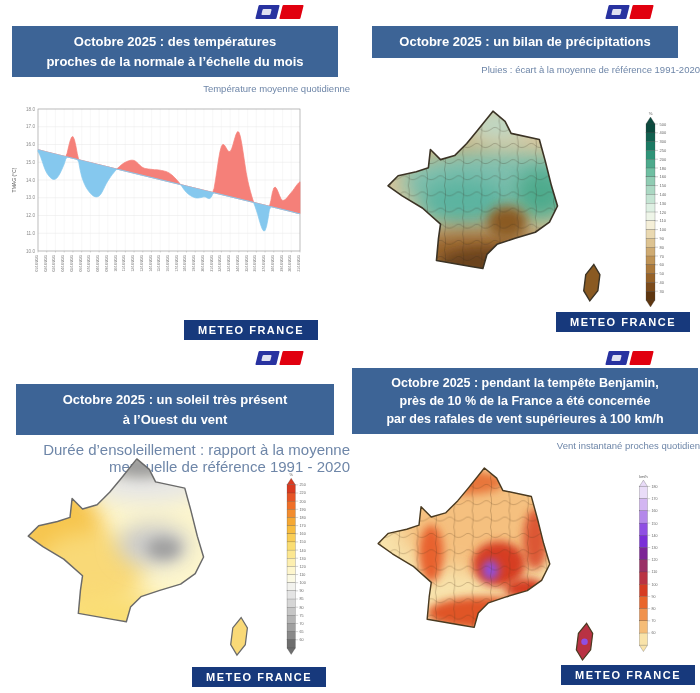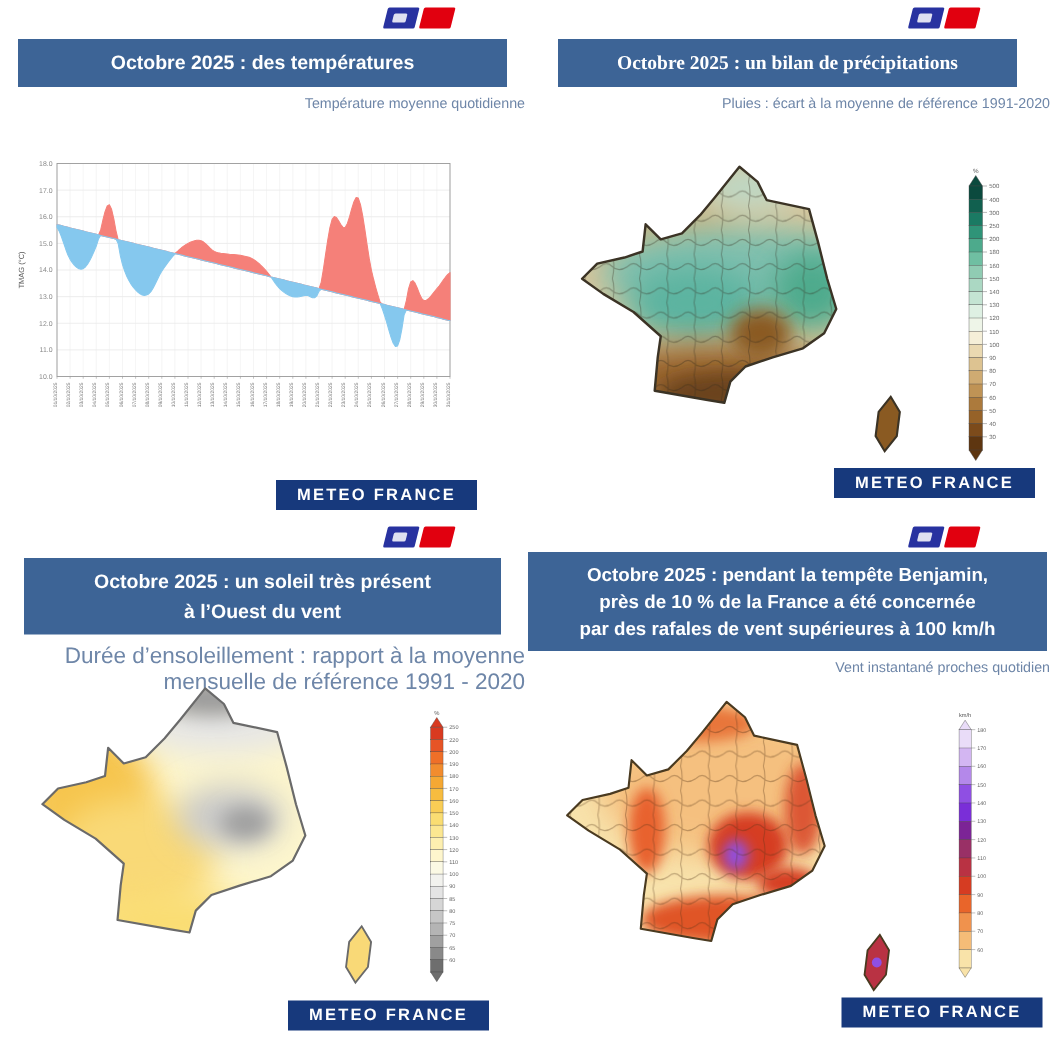--- a/index.html
+++ b/index.html
@@ -7,22 +7,22 @@
   .grid{display:grid;grid-template-columns:350px 350px;grid-template-rows:346px 347px;width:700px;height:682px;}
   .panel{position:relative;background:#fff;}
 
   .flag{position:absolute;top:5px;right:48px;display:flex;gap:3px;}
   .flag .fb,.flag .fr{width:21px;height:14px;transform:skewX(-14deg);border-radius:1px;}
   .fb{background:#2832a0;position:relative;}
   .fb:after{content:"";position:absolute;left:5px;top:4px;width:9px;height:6px;background:#fff;opacity:.85;border-radius:1px;}
   .fr{background:#e1000f;}
 
   .banner{background:#3d6496;color:#fff;font-weight:bold;font-size:13px;text-align:center;line-height:1.5;padding:6px 4px;margin:26px 12px 0;}
-  .p2 .banner{margin:26px 22px 0;font-family:Liberation Serif, serif;}
-  .p3 .banner{margin:26px 16px 0;}
+  .p2 .banner{margin:26px 22px 0;}
+  .p3 .banner{margin:38px 16px 0;}
   .p4 .banner{margin:22px 2px 0;font-size:12.5px;line-height:1.45;}
 
   .subtitle{text-align:right;color:#6e86a8;font-size:9.5px;margin-top:6px;}
   .p3 .subtitle{font-size:15px;}
 
   .badge{position:absolute;background:#17397c;color:#fff;font-weight:bold;font-size:11px;letter-spacing:1.5px;padding:4px 14px;white-space:nowrap;}
   .p1 .badge{right:32px;bottom:6px;}
   .p2 .badge{right:10px;bottom:14px;}
   .p3 .badge{right:24px;bottom:6px;}
   .p4 .badge{right:5px;bottom:8px;}
@@ -47,20 +47,21 @@
 
 <div class="grid">
 
   <div class="panel p1">
     <div class="flag">
         <span class="fb"></span>
         <span class="fr"></span>
       </div>
     <div class="banner">
       <div>Octobre 2025 : des températures</div>
+      <div>proches de la normale à l’échelle du mois</div>
     </div>
     <div class="subtitle">Température moyenne quotidienne</div>
     <div class="chart-wrap">
       <svg id="temp-chart" viewBox="0 0 302 198">
           <line x1="30" y1="10" x2="292" y2="10" stroke="#e4e4e4" stroke-width="0.45"></line>
           <text x="27" y="11.6" font-size="4.6" fill="#8a8a8a" text-anchor="end">18.0</text>
           <line x1="30" y1="27.75" x2="292" y2="27.75" stroke="#e4e4e4" stroke-width="0.45"></line>
           <text x="27" y="29.35" font-size="4.6" fill="#8a8a8a" text-anchor="end">17.0</text>
           <line x1="30" y1="45.5" x2="292" y2="45.5" stroke="#e4e4e4" stroke-width="0.45"></line>
           <text x="27" y="47.1" font-size="4.6" fill="#8a8a8a" text-anchor="end">16.0</text>

